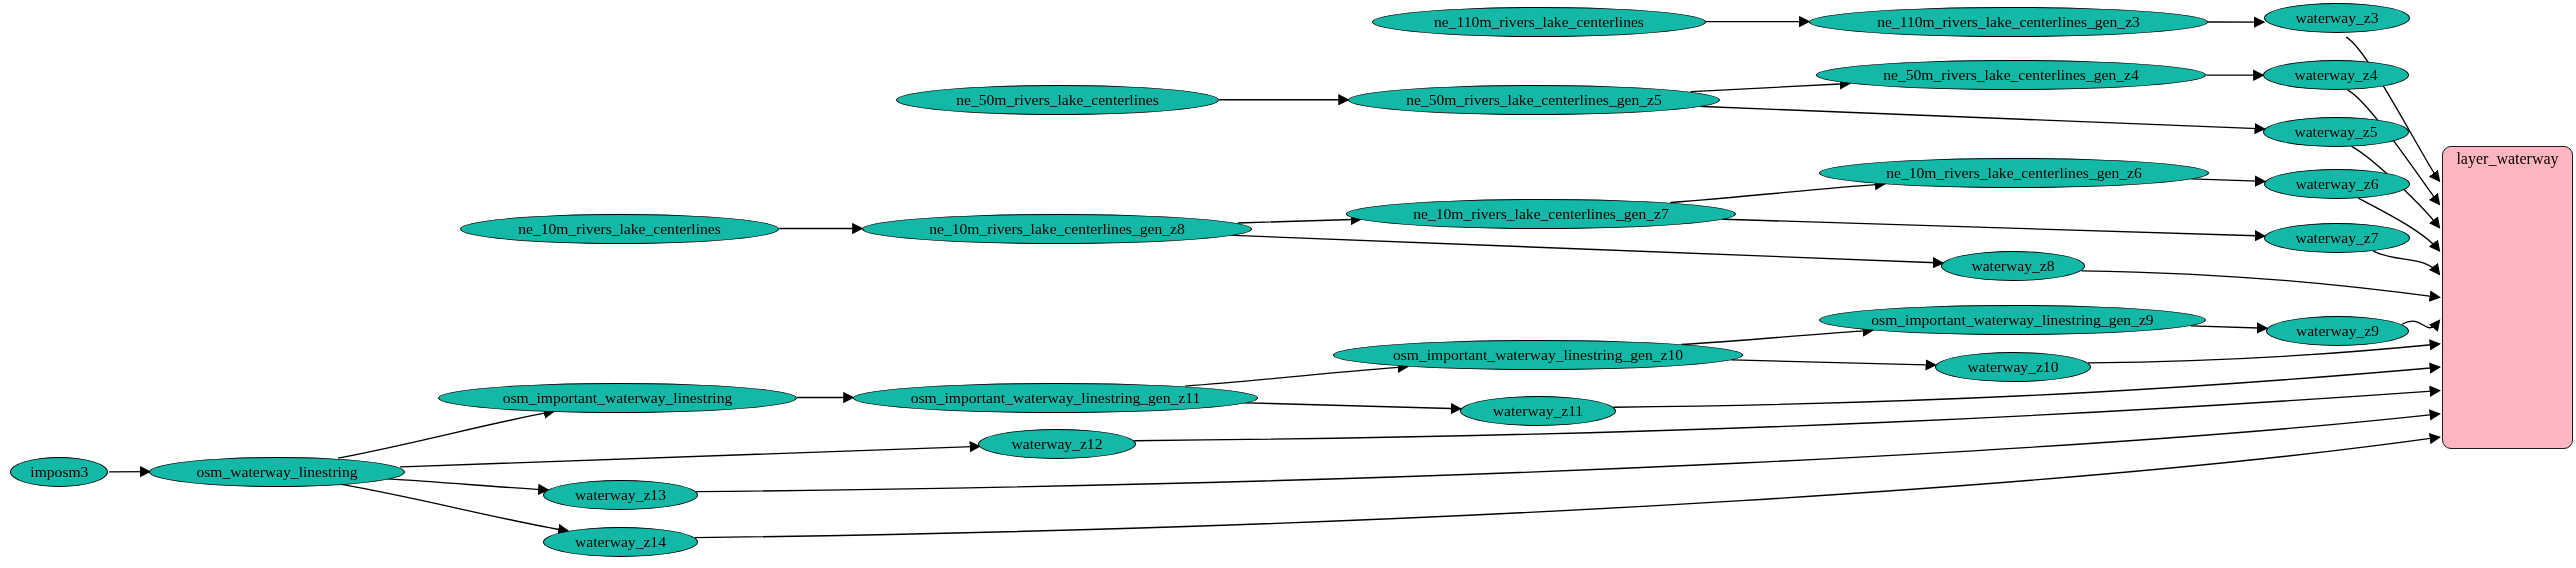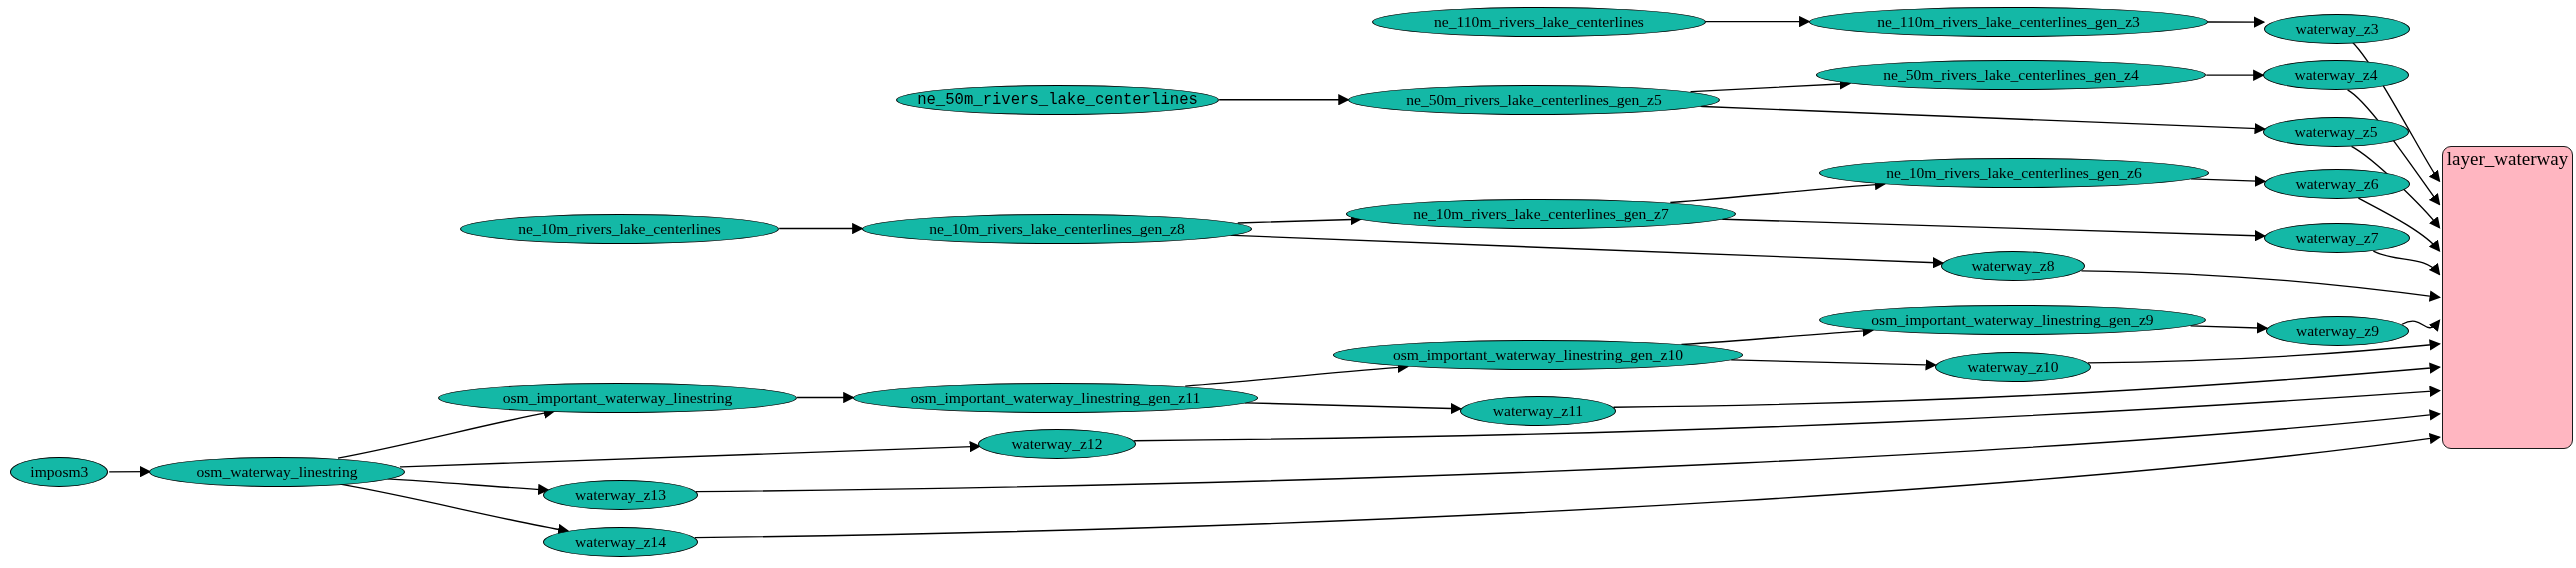--- a/index.html
+++ b/index.html
@@ -25,21 +25,21 @@
     position:absolute;
     box-sizing:border-box;
     border:1.5px solid #1a1a1a;
     border-radius:9px;
     overflow:hidden;
     z-index:2;
   }
   .rec-row{
     box-sizing:border-box;
     display:flex;align-items:center;justify-content:center;
-    font-size:19px;color:#000000;white-space:nowrap;
+    font-size:16px;color:#000000;white-space:nowrap;
   }
   .rec-row + .rec-row{border-top:1.5px solid #1a1a1a;}
 </style>
 </head>
 <body>
 
 <div id="canvas">
   <svg id="edge-layer" width="2576" height="568" viewBox="0 0 3459 763">
     <defs>
       <marker id="arrow" viewBox="0 0 10 10" refX="8.5" refY="5" markerWidth="8.5" markerHeight="8.5" orient="auto-start-reverse">
@@ -87,28 +87,28 @@
 
   <div id="node-layer">
       <div class="node" style="left: 10.4px; top: 457px; width: 98px; height: 30px;">imposm3</div>
       <div class="node" style="left: 149px; top: 457px; width: 256px; height: 30px;">osm_waterway_linestring</div>
       <div class="node" style="left: 438px; top: 383px; width: 359px; height: 30px;">osm_important_waterway_linestring</div>
       <div class="node" style="left: 853px; top: 383px; width: 405px; height: 30px;">osm_important_waterway_linestring_gen_z11</div>
       <div class="node" style="left: 1333px; top: 340px; width: 410px; height: 30px;">osm_important_waterway_linestring_gen_z10</div>
       <div class="node" style="left: 1819px; top: 305px; width: 387px; height: 30px;">osm_important_waterway_linestring_gen_z9</div>
       <div class="node" style="left: 1372px; top: 6.7px; width: 334px; height: 30px;">ne_110m_rivers_lake_centerlines</div>
       <div class="node" style="left: 1809px; top: 6.7px; width: 399px; height: 30px;">ne_110m_rivers_lake_centerlines_gen_z3</div>
-      <div class="node" style="left: 896px; top: 85px; width: 323px; height: 30px; font-family: Liberation Mono, monospace;">ne_50m_rivers_lake_centerlines</div>
+      <div class="node" style="left: 896px; top: 85px; width: 323px; height: 30px;">ne_50m_rivers_lake_centerlines</div>
       <div class="node" style="left: 1348px; top: 85px; width: 372px; height: 30px;">ne_50m_rivers_lake_centerlines_gen_z5</div>
       <div class="node" style="left: 1816px; top: 60px; width: 390px; height: 30px;">ne_50m_rivers_lake_centerlines_gen_z4</div>
       <div class="node" style="left: 460px; top: 214px; width: 319px; height: 30px;">ne_10m_rivers_lake_centerlines</div>
       <div class="node" style="left: 862px; top: 214px; width: 390px; height: 30px;">ne_10m_rivers_lake_centerlines_gen_z8</div>
       <div class="node" style="left: 1346px; top: 199px; width: 390px; height: 30px;">ne_10m_rivers_lake_centerlines_gen_z7</div>
       <div class="node" style="left: 1819px; top: 158px; width: 390px; height: 30px;">ne_10m_rivers_lake_centerlines_gen_z6</div>
-      <div class="node" style="left: 2264px; top: 14px; width: 146px; height: 30px;">waterway_z3</div>
+      <div class="node" style="left: 2264px; top: 3px; width: 146px; height: 30px;">waterway_z3</div>
       <div class="node" style="left: 2263px; top: 60px; width: 146px; height: 30px;">waterway_z4</div>
       <div class="node" style="left: 2263px; top: 117px; width: 146px; height: 30px;">waterway_z5</div>
       <div class="node" style="left: 2264px; top: 169px; width: 146px; height: 30px;">waterway_z6</div>
       <div class="node" style="left: 2264px; top: 223px; width: 146px; height: 30px;">waterway_z7</div>
       <div class="node" style="left: 1941px; top: 251px; width: 144px; height: 30px;">waterway_z8</div>
       <div class="node" style="left: 2266px; top: 316px; width: 143px; height: 30px;">waterway_z9</div>
       <div class="node" style="left: 1935px; top: 352px; width: 156px; height: 30px; text-align: right;">waterway_z10</div>
       <div class="node" style="left: 1460px; top: 396px; width: 156px; height: 30px;">waterway_z11</div>
       <div class="node" style="left: 978px; top: 429px; width: 158px; height: 30px;">waterway_z12</div>
       <div class="node" style="left: 543px; top: 480px; width: 155px; height: 30px;">waterway_z13</div>

